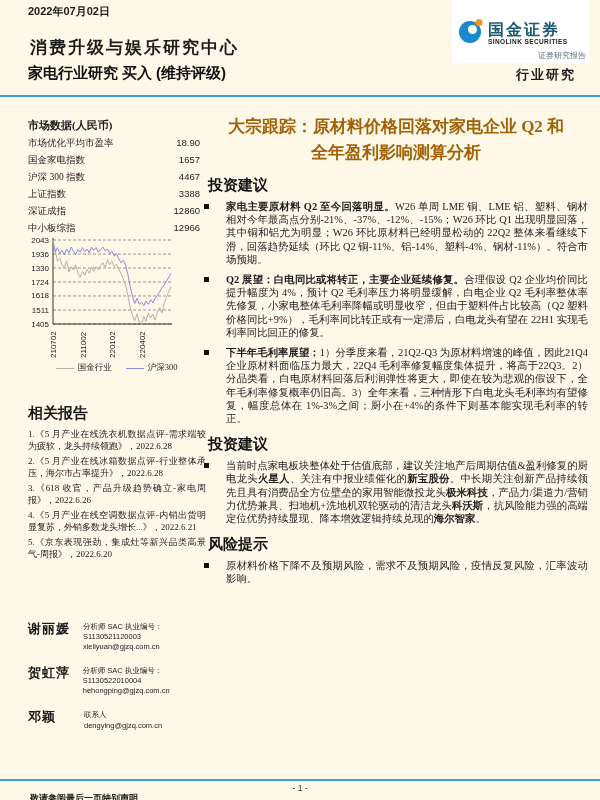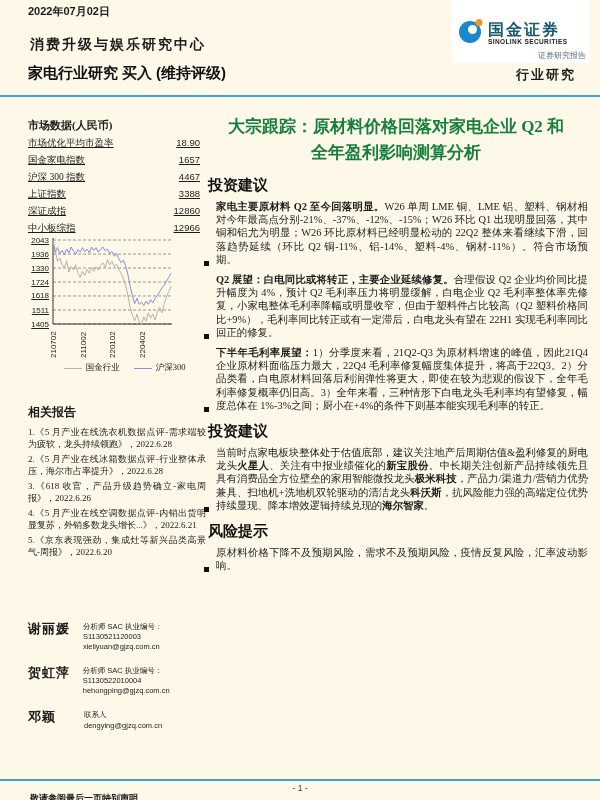--- a/index.html
+++ b/index.html
@@ -10,50 +10,50 @@
     font-family:"Liberation Serif", serif; color:#1c1c1c;
   }
   
   .date { position:absolute; left:28px; top:4px; font-family:"Liberation Sans",sans-serif; font-size:11px; font-weight:bold; color:#1a1a1a; }
   .logo-box { position:absolute; left:452px; top:0; width:138px; padding:18px 4px 2px 6px; background:#ffffff; }
   .logo-row { display:flex; align-items:center; gap:4px; }
   .logo-text-col { display:flex; flex-direction:column; }
   .brand-cn { font-size:16px; font-weight:bold; color:#1b5a70; letter-spacing:2px; line-height:17px; }
   .brand-en { font-family:"Liberation Sans",sans-serif; font-size:6.5px; font-weight:bold; color:#222; letter-spacing:0.4px; }
   .brand-tagline { text-align:right; font-size:8px; color:#5a6f7c; margin-top:2px; }
-  .center-name { position:absolute; left:30px; top:36px; font-size:14px; font-weight:bold; letter-spacing:2px; }
+  .center-name { position:absolute; left:30px; top:36px; font-size:17px; font-weight:bold; letter-spacing:2px; }
   .sector-line { position:absolute; left:28px; top:64px; display:flex; gap:4px; font-family:"Liberation Sans",sans-serif; font-size:15px; font-weight:bold; color:#111; }
   .industry-research { position:absolute; right:24px; top:66px; font-size:13px; font-weight:bold; letter-spacing:2px; }
   .divider-top { position:absolute; left:0; top:95px; width:600px; height:2px; background:#38a5da; }
   
   .market { position:absolute; left:28px; top:118px; width:172px; }
   .market-title { font-size:11px; font-weight:bold; margin-bottom:4px; }
-  .market-row { display:flex; justify-content:space-between; align-items:baseline; margin-bottom:4px;text-decoration:underline; }
+  .market-row { display:flex; justify-content:space-between; align-items:baseline; margin-bottom:4px; }
   .market-label { font-size:9.5px; }
   .market-value { font-family:"Liberation Sans",sans-serif; font-size:9.5px; }
   .chart-wrap { position:absolute; left:28px; top:234px; width:177px; height:168px; }
   .chart-svg { position:absolute; left:24px; top:3px; }
-  .ytick { position:absolute; left:0; width:21px; text-align:right; font-family:"Liberation Sans",sans-serif; font-size:8px; color:#222;text-decoration:underline; }
+  .ytick { position:absolute; left:0; width:21px; text-align:right; font-family:"Liberation Sans",sans-serif; font-size:8px; color:#222; }
   .xtick { position:absolute; font-family:"Liberation Sans",sans-serif; font-size:8px; color:#222; transform:rotate(-90deg); transform-origin:0 0; white-space:nowrap; }
-  .legend { position:absolute; left:8px; top:128px; width:177px; display:flex; justify-content:center; gap:14px; font-size:8.5px;text-align:right; }
+  .legend { position:absolute; left:0; top:128px; width:177px; display:flex; justify-content:center; gap:14px; font-size:8.5px;text-align:right; }
   .legend-item { display:flex; align-items:center; gap:4px; }
   .swatch { display:inline-block; width:18px; height:1px; }
   .reports { position:absolute; left:28px; top:404px; width:178px; }
-  .reports-title { font-size:12px; font-weight:bold; margin-bottom:5px; }
+  .reports-title { font-size:15px; font-weight:bold; margin-bottom:5px; }
   .report-item { font-size:9px; line-height:12px; text-align:justify; margin-bottom:3px; }
   .analysts { position:absolute; left:28px; top:620px; width:190px; }
   .analyst-row { display:flex; margin-bottom:12px; }
   .analyst-name { width:56px; font-size:13px; font-weight:bold; letter-spacing:1px; }
   .analyst-info { font-family:"Liberation Sans",sans-serif; font-size:7.5px; color:#222; padding-top:2px; }
   .analyst-info div { margin-bottom:1px; }
   
   .main { position:absolute; left:204px; top:114px; width:384px; }
-  .main-title { text-align:center; font-size:17px; line-height:26px; font-weight:bold; color:#15803d; margin-bottom:10px; }
+  .main-title { text-align:center; font-size:17px; line-height:26px; font-weight:bold; color:#a16207; margin-bottom:10px; }
   .sec-h { font-size:15px; font-weight:bold; color:#111; margin:10px 4px 5px; }
-  .bullet { display:flex; gap:7px; margin-bottom:7px;align-items:flex-end; }
+  .bullet { display:flex; gap:17px; margin-bottom:7px; }
   .marker { flex:0 0 auto; width:5px; height:5px; background:#111; margin-top:4px; }
   .bullet p { flex:1; font-size:10.4px; line-height:13.2px; text-align:justify; }
   .seg-bold { font-weight:bold; }
   
   .footer-line { position:absolute; left:0; top:779px; width:600px; height:2px; background:#38a5da; }
   .page-num { position:absolute; left:0; top:783px; width:600px; text-align:center; font-family:"Liberation Sans",sans-serif; font-size:8.5px; color:#333; }
   .disclaimer { position:absolute; left:30px; top:792px; font-size:9px; font-weight:bold; }
 </style>
 </head>
 <body>

